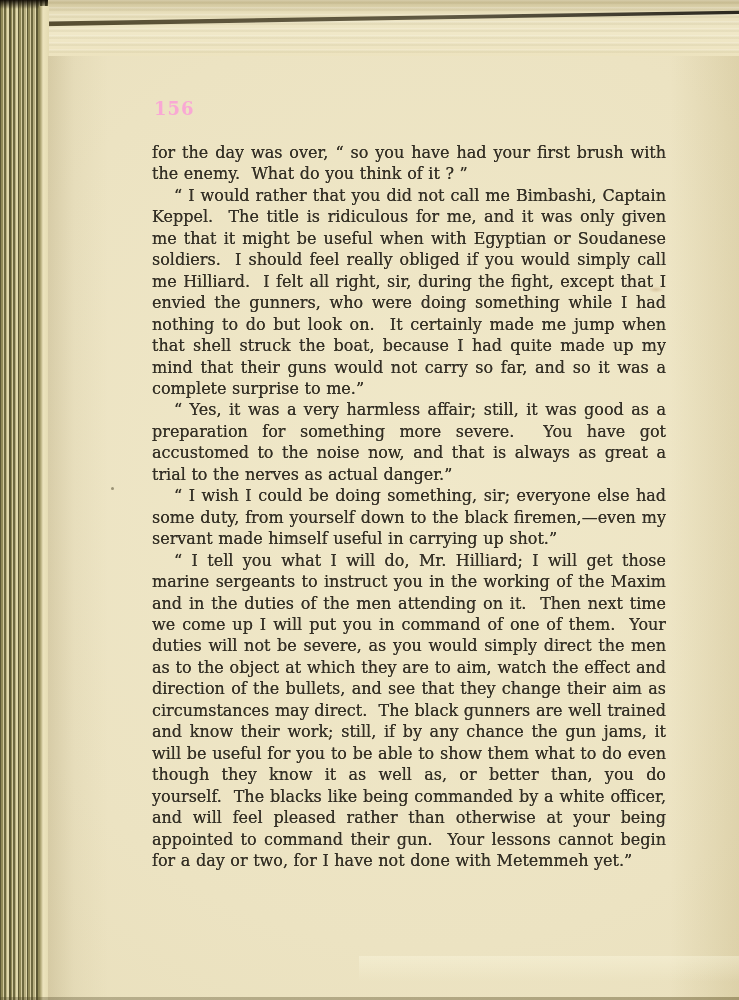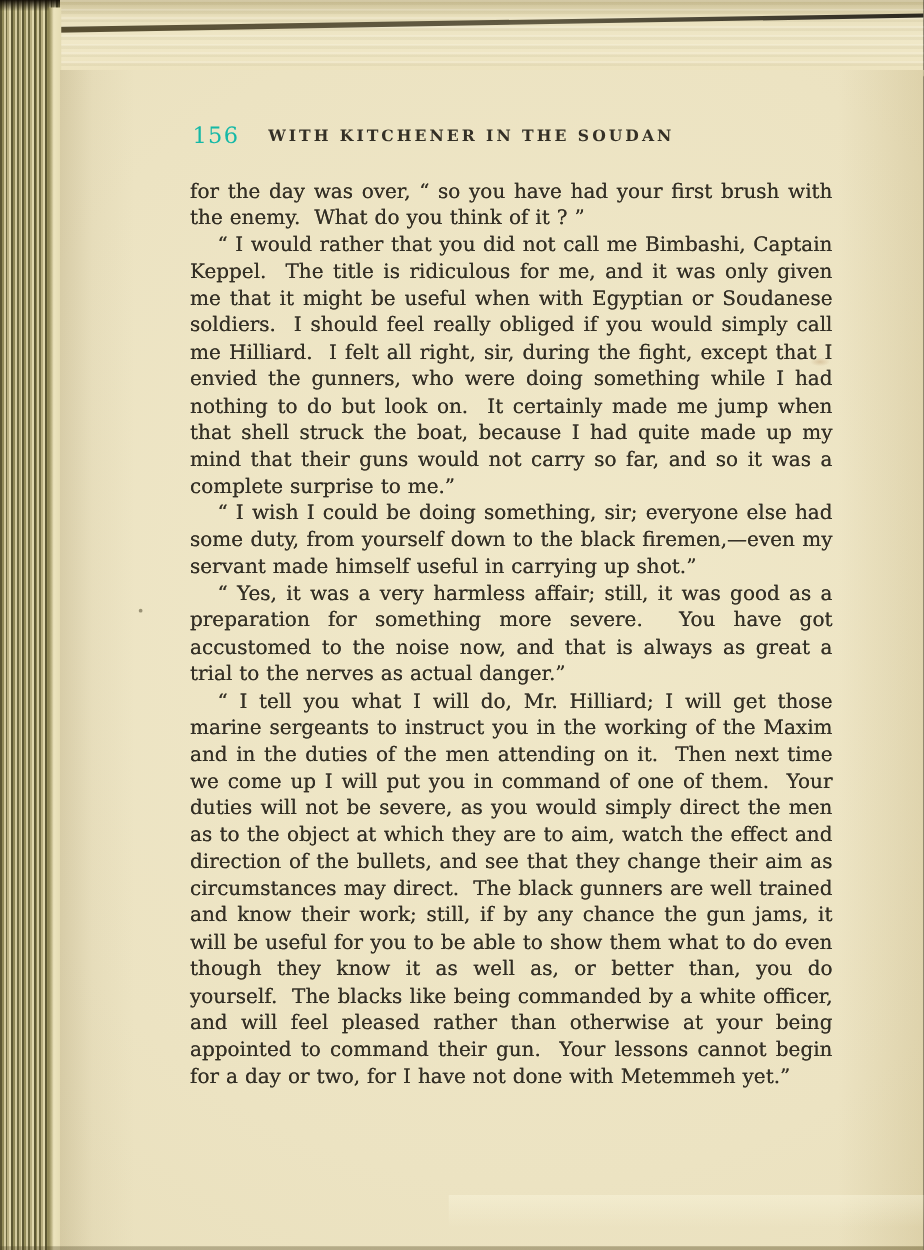--- a/index.html
+++ b/index.html
@@ -71,21 +71,21 @@
   }
 
   
   .content{
     position:absolute;left:152px;top:98px;width:514px;
     color:#332f25;
   }
   .pagehead{position:relative;height:24px;margin-bottom:20px;}
   .pagenum{
     position:absolute;left:2px;top:0;
-    font-size:18px;font-weight:400;letter-spacing:1px;color:#14b8a6;
+    font-size:18px;font-weight:700;letter-spacing:1px;color:#f9a8d4;
   }
   .headtitle{
     text-align:center;padding-right:64px;padding-top:3px;
     font-size:12.5px;font-weight:600;letter-spacing:2.4px;color:#343026;
     white-space:nowrap;
   }
   .bodytext p{
     margin:0;
     font-size:16px;line-height:21.45px;
     text-align:justify;text-indent:22px;
@@ -115,27 +115,26 @@
   <div class="cover-top"></div>
 
   <div class="edge-stripes"></div>
   <div class="page-lip"></div>
 
   <div class="page"></div>
 
   <div class="content">
     <div class="pagehead">
       <span class="pagenum">156</span>
-      <div class="headtitle">WITH KITCHENER IN THE SOUDAN</div>
     </div>
     <div class="bodytext">
       <p class="first">for the day was over, “ so you have had your first brush with the enemy.  What do you think of it ? ”</p>
       <p>“ I would rather that you did not call me Bimbashi, Captain Keppel.  The title is ridiculous for me, and it was only given me that it might be useful when with Egyptian or Soudanese soldiers.  I should feel really obliged if you would simply call me Hilliard.  I felt all right, sir, during the fight, except that I envied the gunners, who were doing something while I had nothing to do but look on.  It certainly made me jump when that shell struck the boat, because I had quite made up my mind that their guns would not carry so far, and so it was a complete surprise to me.”</p>
+      <p>“ Yes, it was a very harmless affair; still, it was good as a preparation for something more severe.  You have got accustomed to the noise now, and that is always as great a trial to the nerves as actual danger.”</p>
       <p>“ I wish I could be doing something, sir; everyone else had some duty, from yourself down to the black firemen,—even my servant made himself useful in carrying up shot.”</p>
-      <p>“ Yes, it was a very harmless affair; still, it was good as a preparation for something more severe.  You have got accustomed to the noise now, and that is always as great a trial to the nerves as actual danger.”</p>
       <p>“ I tell you what I will do, Mr. Hilliard; I will get those marine sergeants to instruct you in the working of the Maxim and in the duties of the men attending on it.  Then next time we come up I will put you in command of one of them.  Your duties will not be severe, as you would simply direct the men as to the object at which they are to aim, watch the effect and direction of the bullets, and see that they change their aim as circumstances may direct.  The black gunners are well trained and know their work; still, if by any chance the gun jams, it will be useful for you to be able to show them what to do even though they know it as well as, or better than, you do yourself.  The blacks like being commanded by a white officer, and will feel pleased rather than otherwise at your being appointed to command their gun.  Your lessons cannot begin for a day or two, for I have not done with Metemmeh yet.”</p>
     </div>
   </div>
 
   <div class="smudge"></div>
   <div class="speck"></div>
 
   <div class="bottom-edge"></div>
 </div>
 

